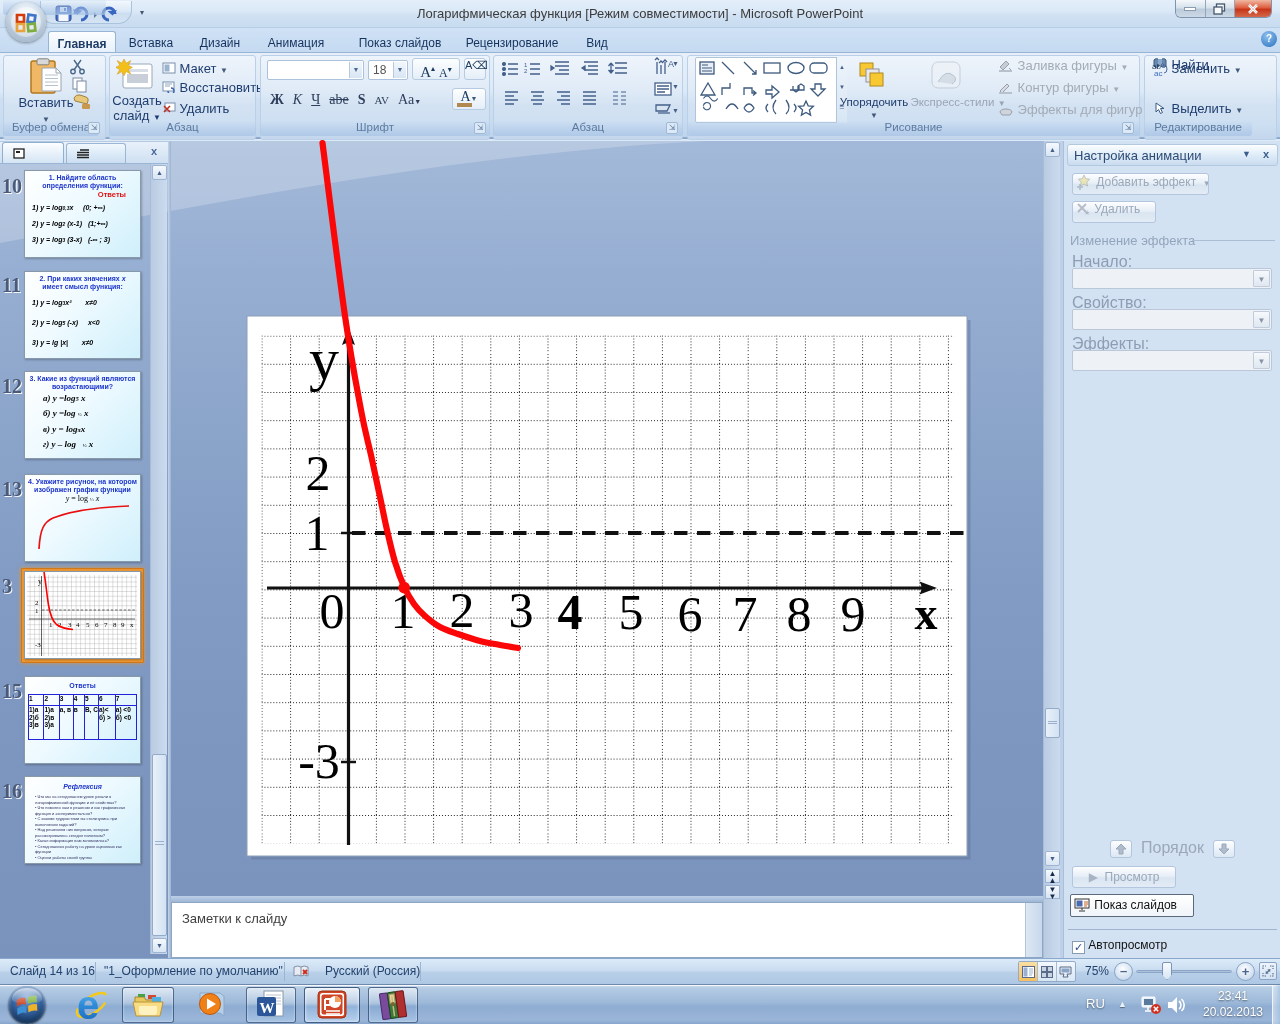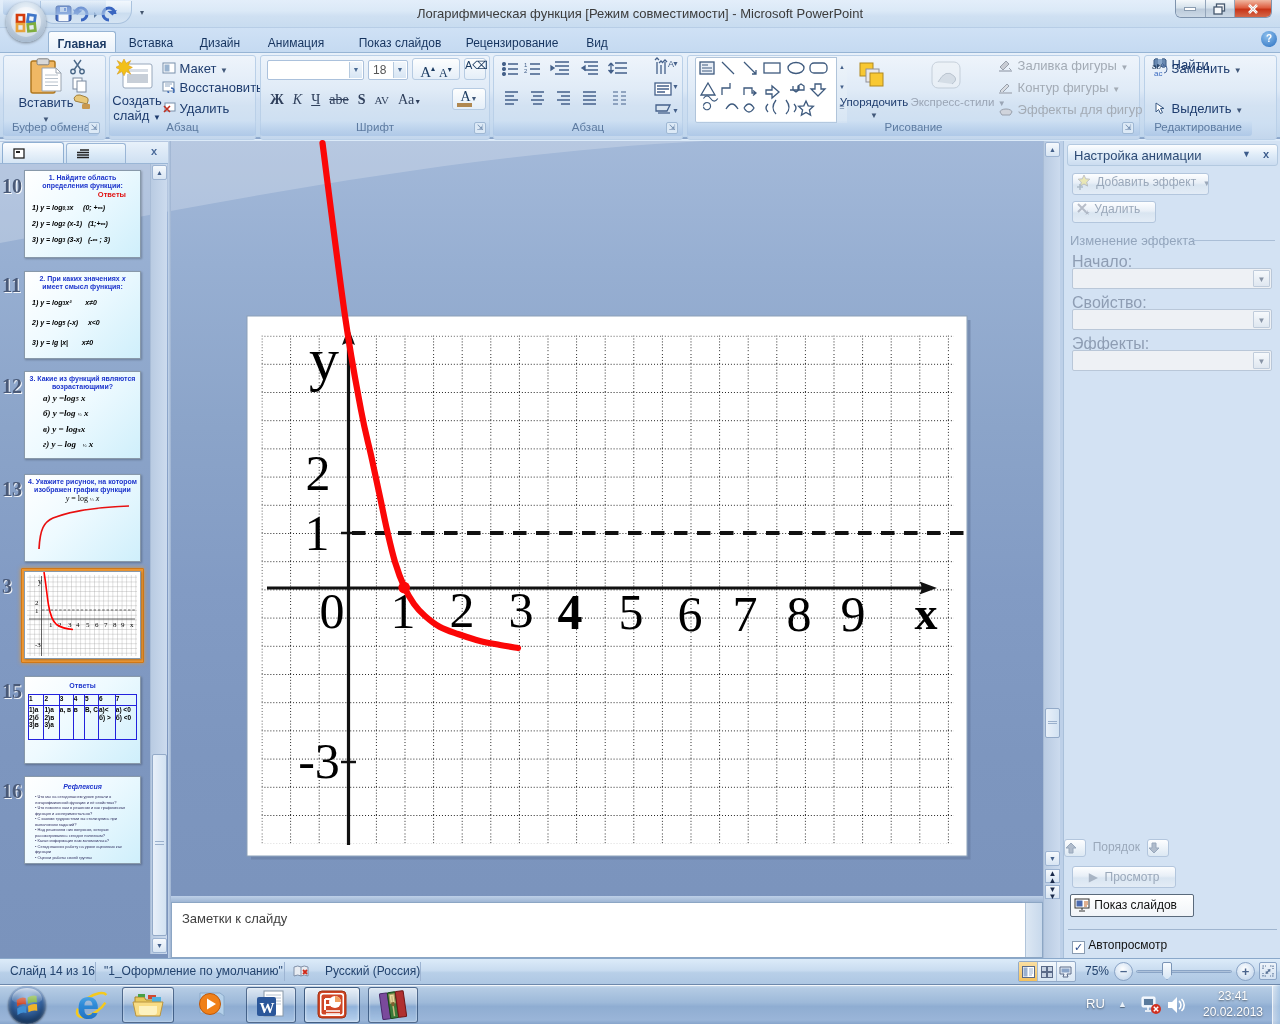--- a/index.html
+++ b/index.html
@@ -470,21 +470,21 @@
       <div class="ddlbtn">▼</div>
     </div>
 <div class="lbl" style="top:153px">Свойство:</div>
 <div class="ddl" style="top:168px">
       <div class="ddlbtn">▼</div>
     </div>
 <div class="lbl" style="top:194px">Эффекты:</div>
 <div class="ddl" style="top:209px">
       <div class="ddlbtn">▼</div>
     </div>
-<div class="abs" style="left:0;top:698px;width:217px;text-align:left;font-size:12px;color:#9aa8ba">
+<div class="abs" style="left:0;top:698px;width:217px;text-align:center;font-size:16px;color:#9aa8ba">
 <span style="display:inline-block;width:22px;height:18px;border:1px solid #b3c6dd;border-radius:3px;background:linear-gradient(#fdfeff,#dce8f3);vertical-align:middle"><svg width="12" height="12" viewBox="0 0 12 12" style="margin-top:2px">
           <path d="M6,1 L11,6 H8 V11 H4 V6 H1 Z" fill="#b0bccc" stroke="#98a8bc"></path>
         </svg></span>
 &nbsp;Порядок&nbsp;
 <span style="display:inline-block;width:22px;height:18px;border:1px solid #b3c6dd;border-radius:3px;background:linear-gradient(#fdfeff,#dce8f3);vertical-align:middle"><svg width="12" height="12" viewBox="0 0 12 12" style="margin-top:2px">
           <path d="M6,11 L1,6 H4 V1 H8 V6 H11 Z" fill="#b0bccc" stroke="#98a8bc"></path>
         </svg></span>
 </div>
 <div class="panebtn" style="left:8px;top:725px;width:104px;text-align:center;line-height:20px"><span style="color:#a8b4c4">▶</span>&nbsp; Просмотр</div>
 <div class="abs" style="left:6px;top:753px;width:124px;height:23px;border:1px solid #5a6a7c;border-radius:2px;background:linear-gradient(#ffffff,#f0f4f8);font-size:12px;color:#111;line-height:21px">

